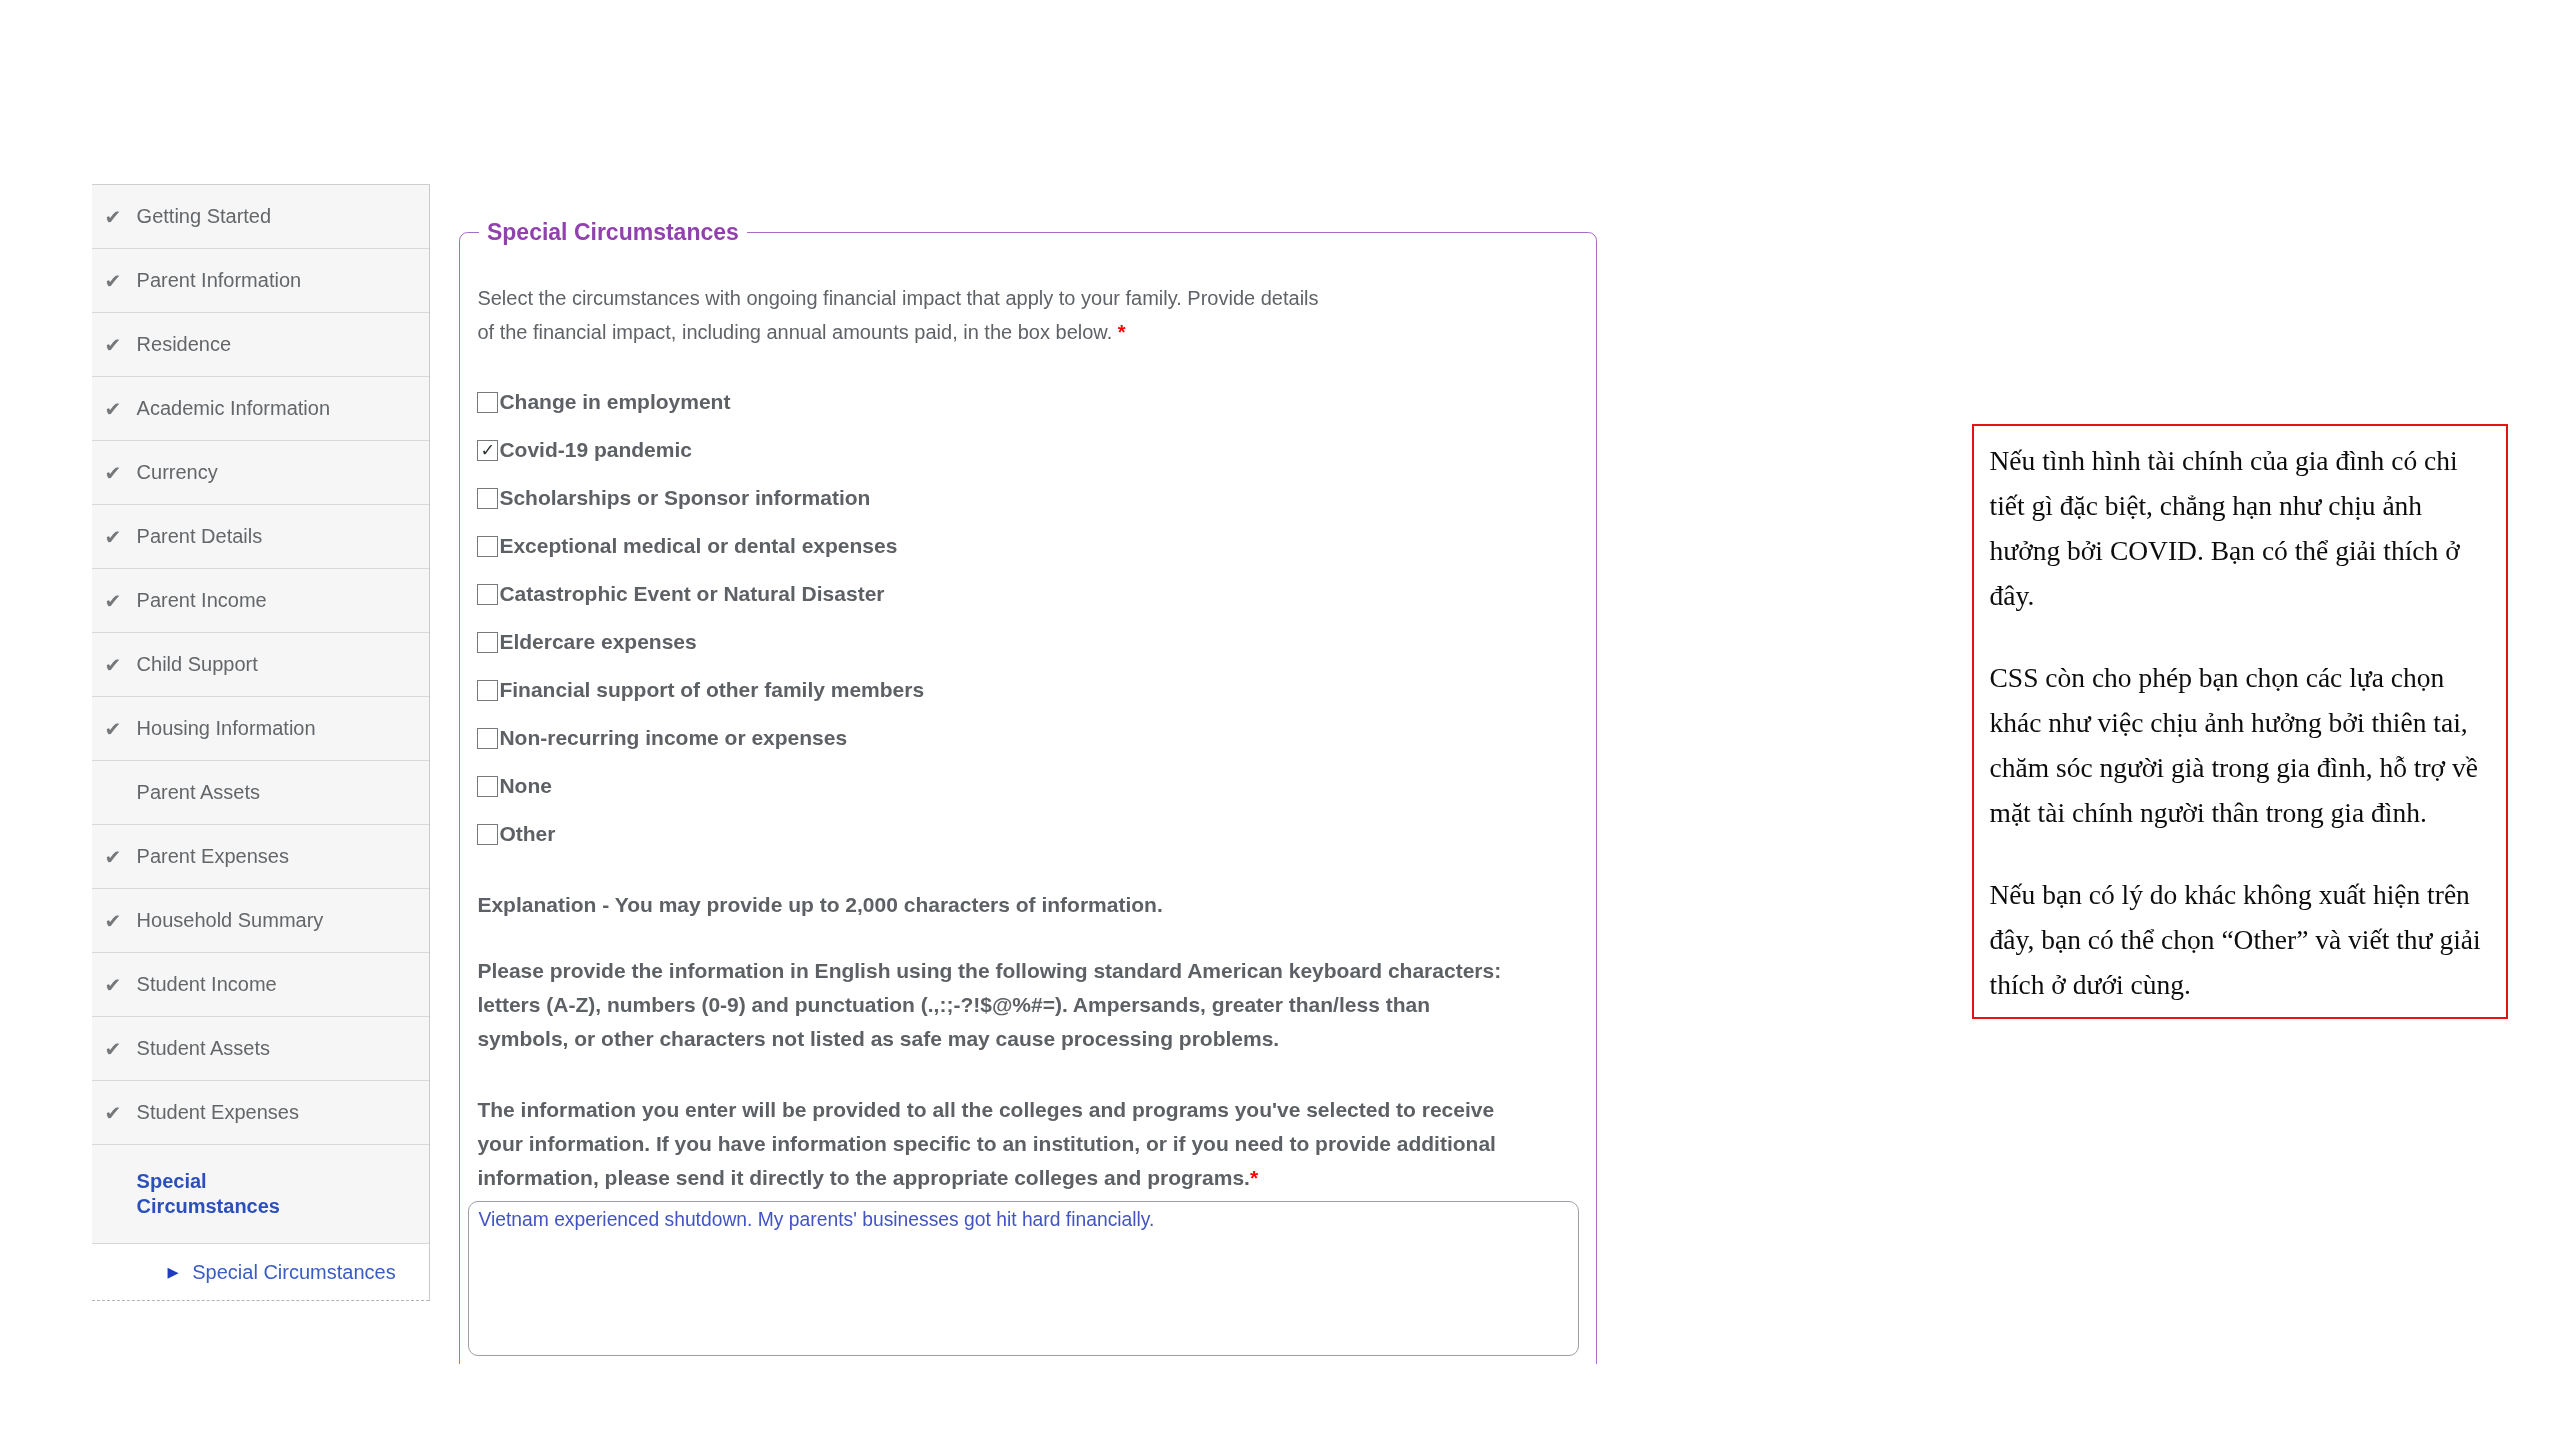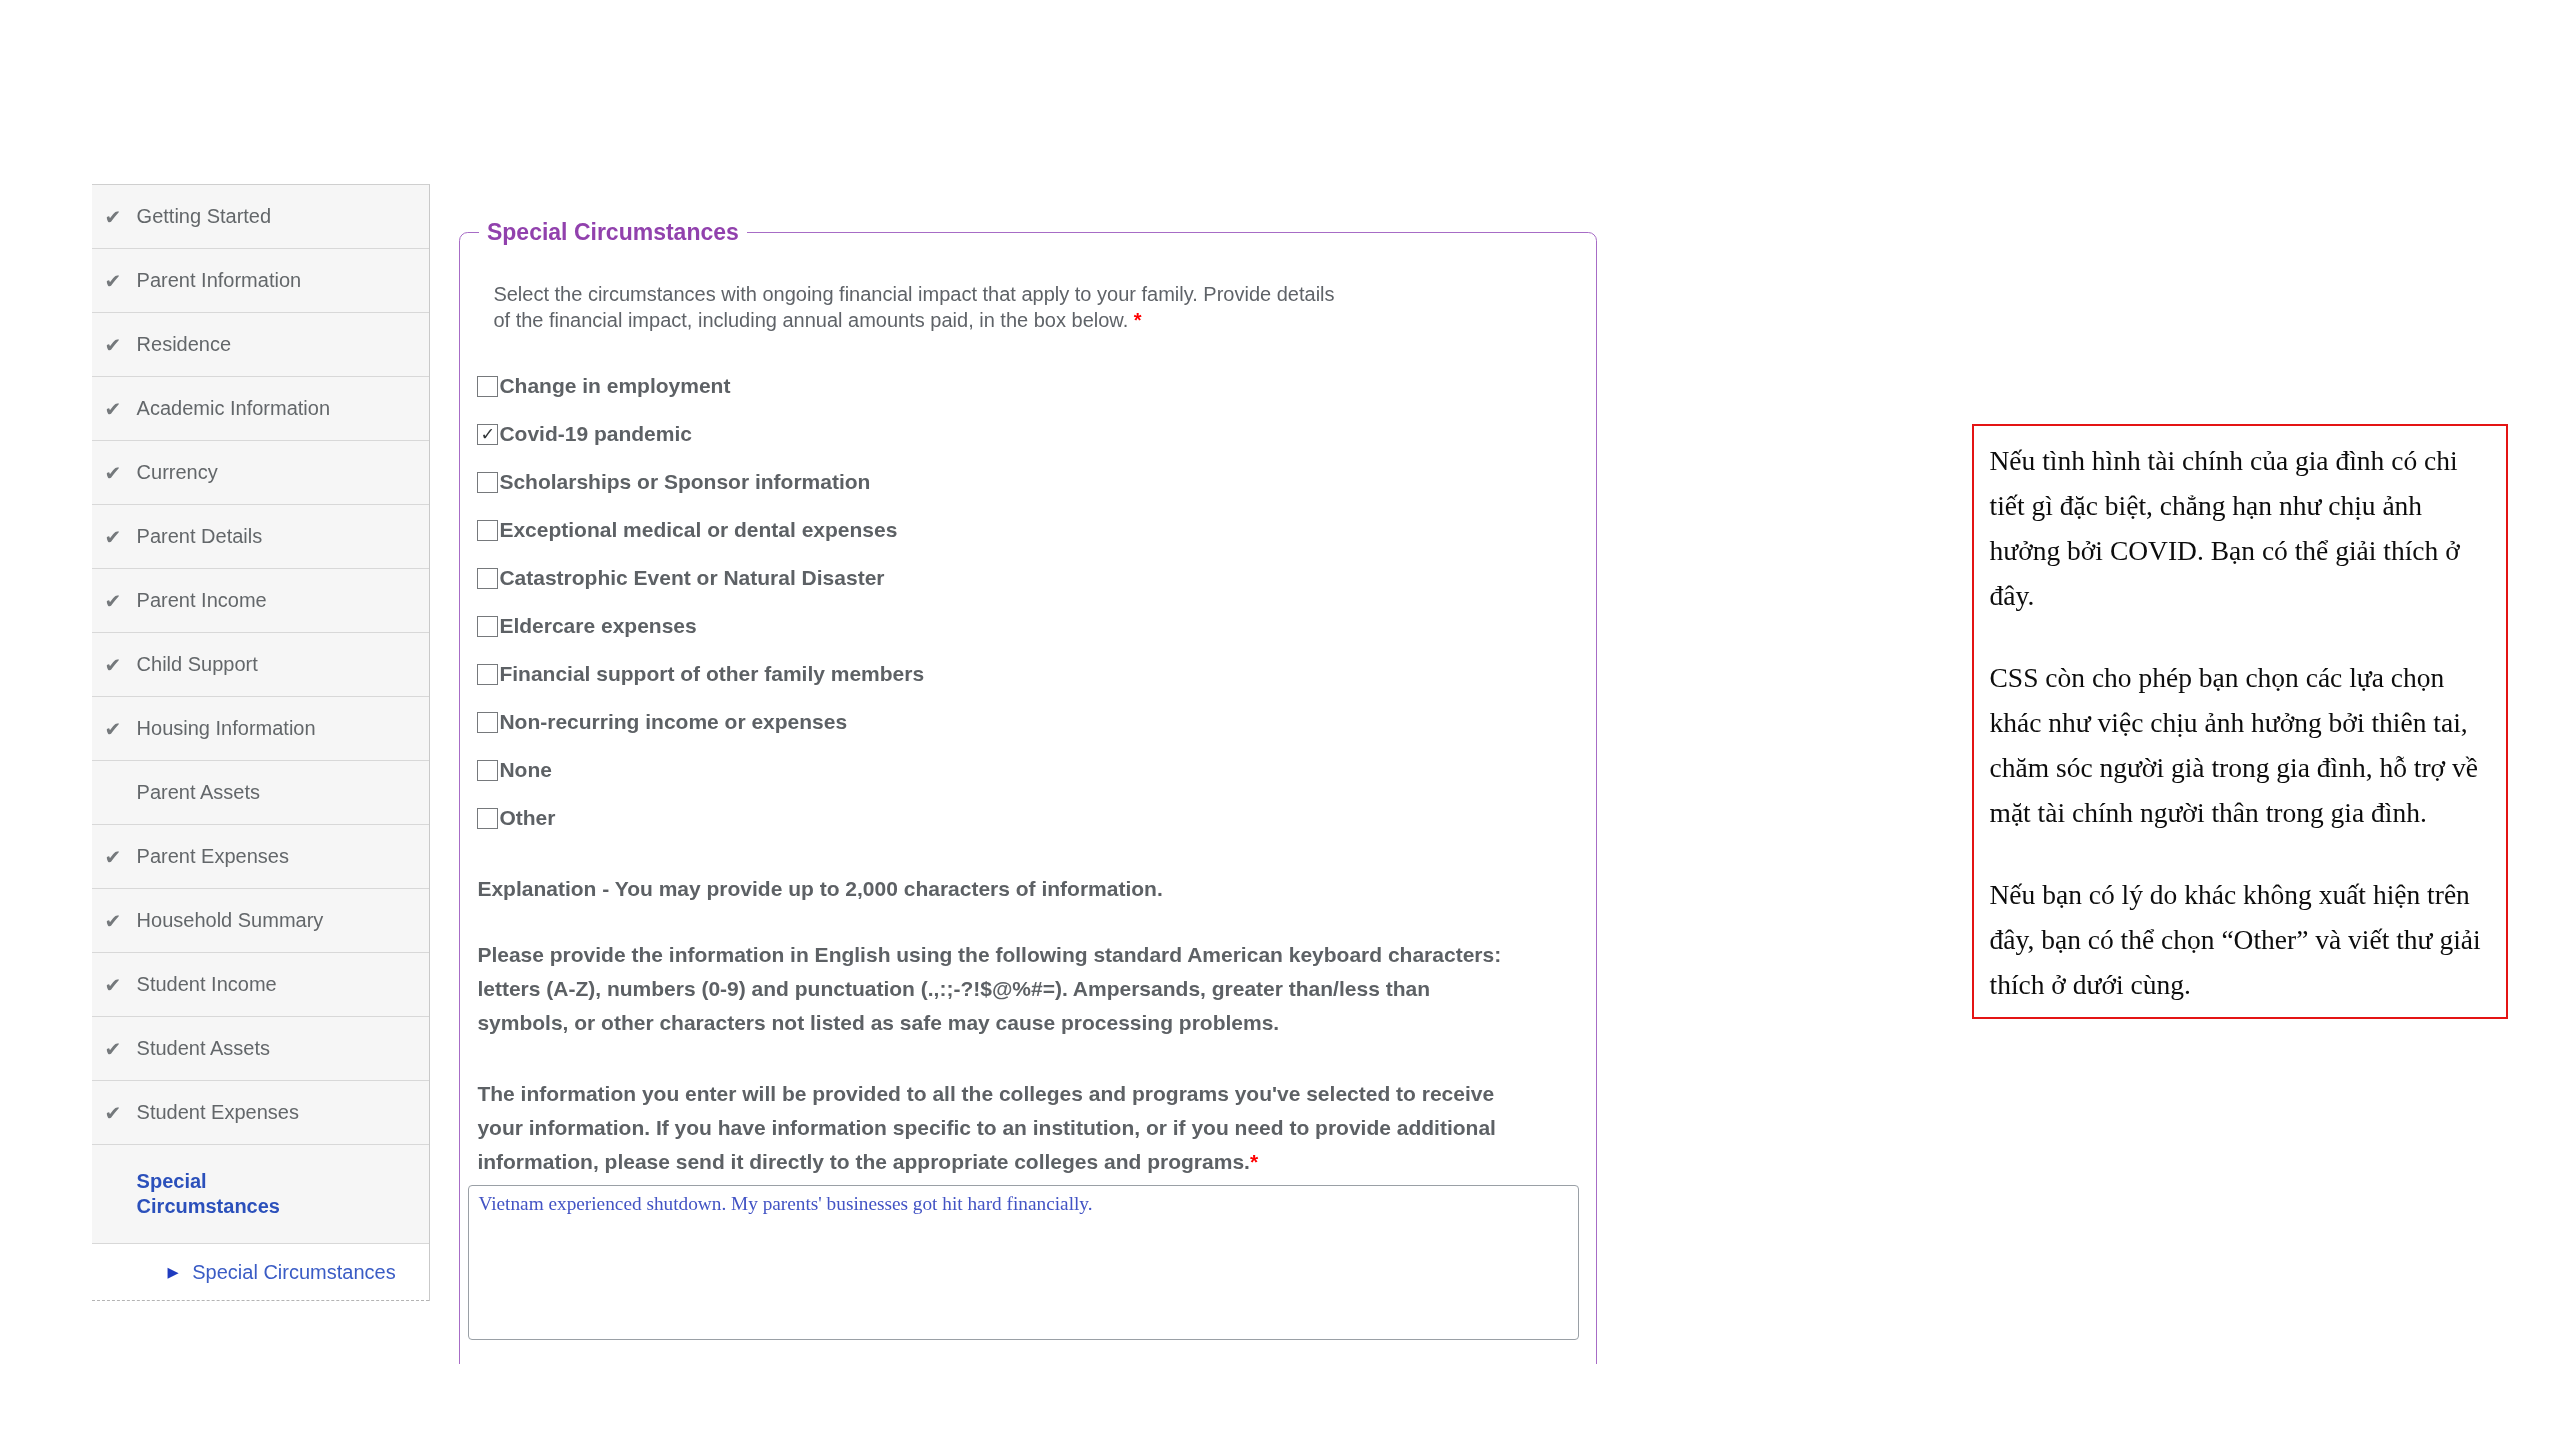--- a/index.html
+++ b/index.html
@@ -31,40 +31,40 @@
 
   
   #panel {
     position: absolute; left: 459px; top: 219px; width: 1128px; height: 1217px;
     box-sizing: border-box; border: 1.9px solid #a76cc6; border-radius: 8.7px;
     background: #fff; padding: 0 17.4px; margin: 0;
   }
   #panel legend {
     color: #9141ad; font-weight: bold; font-size: 23px; padding: 0 7.7px; margin-left: 1.9px;
   }
-  .intro { margin: 35px 16px 0; font-size: 20px; line-height: 26px; color: #5f6368; max-width: 855px; }
+  .intro { margin: 35px 0 0; font-size: 20px; line-height: 34px; color: #5f6368; max-width: 855px; }
   .req { color: #ff0000; font-weight: bold; }
 
   .cb-list { margin-top: 29px; }
   .cb-row { display: flex; align-items: center; height: 48px; cursor: pointer; }
   .cb-box {
     box-sizing: border-box; width: 21px; height: 21px; background: #fff;
     border: 1.9px solid #76797c; display: flex; align-items: center; justify-content: center;
     font-size: 17.4px; font-weight: bold; color: #2f3336; flex: 0 0 21px;
   }
   .cb-label { font-weight: bold; color: #5d6165; font-size: 21px; margin-left: 1px; }
 
   .explain { margin: 33px 0 13px; font-size: 21px; font-weight: bold; color: #5d6165; line-height: 27px; }
   .note  { margin: 36px 0 0; font-size: 21px; font-weight: bold; color: #5d6165; line-height: 34px; max-width: 1048px; }
   .note2 { margin: 37px 0 0; font-size: 21px; font-weight: bold; color: #5d6165; line-height: 34px; max-width: 1062px; }
 
   #explanation-textarea {
     display: block; margin: 5.8px 0 0 -9.7px; width: 1111px; height: 155px;
-    box-sizing: border-box; border: 1px solid #9aa0a6; border-radius: 4px;
-    padding: 4.8px 9.7px; font-family: Liberation Serif, serif;
+    box-sizing: border-box; border: 1px solid #9aa0a6; border-radius: 10px;
+    padding: 4.8px 9.7px; font-family: Liberation Sans, sans-serif;
     font-size: 19.3px; color: #4253c4; resize: none; background: #fff; line-height: 26px;
   }
 
   
   #annotation {
     position: absolute; left: 1972px; top: 424px; width: 536px; height: 595px;
     box-sizing: border-box; border: 2.9px solid #e41414; background: #fff;
     padding: 11.6px 15.5px; font-family: "Liberation Serif", "DejaVu Serif", serif;
     font-size: 27.5px; line-height: 45px; color: #0d0d0d;
   }

